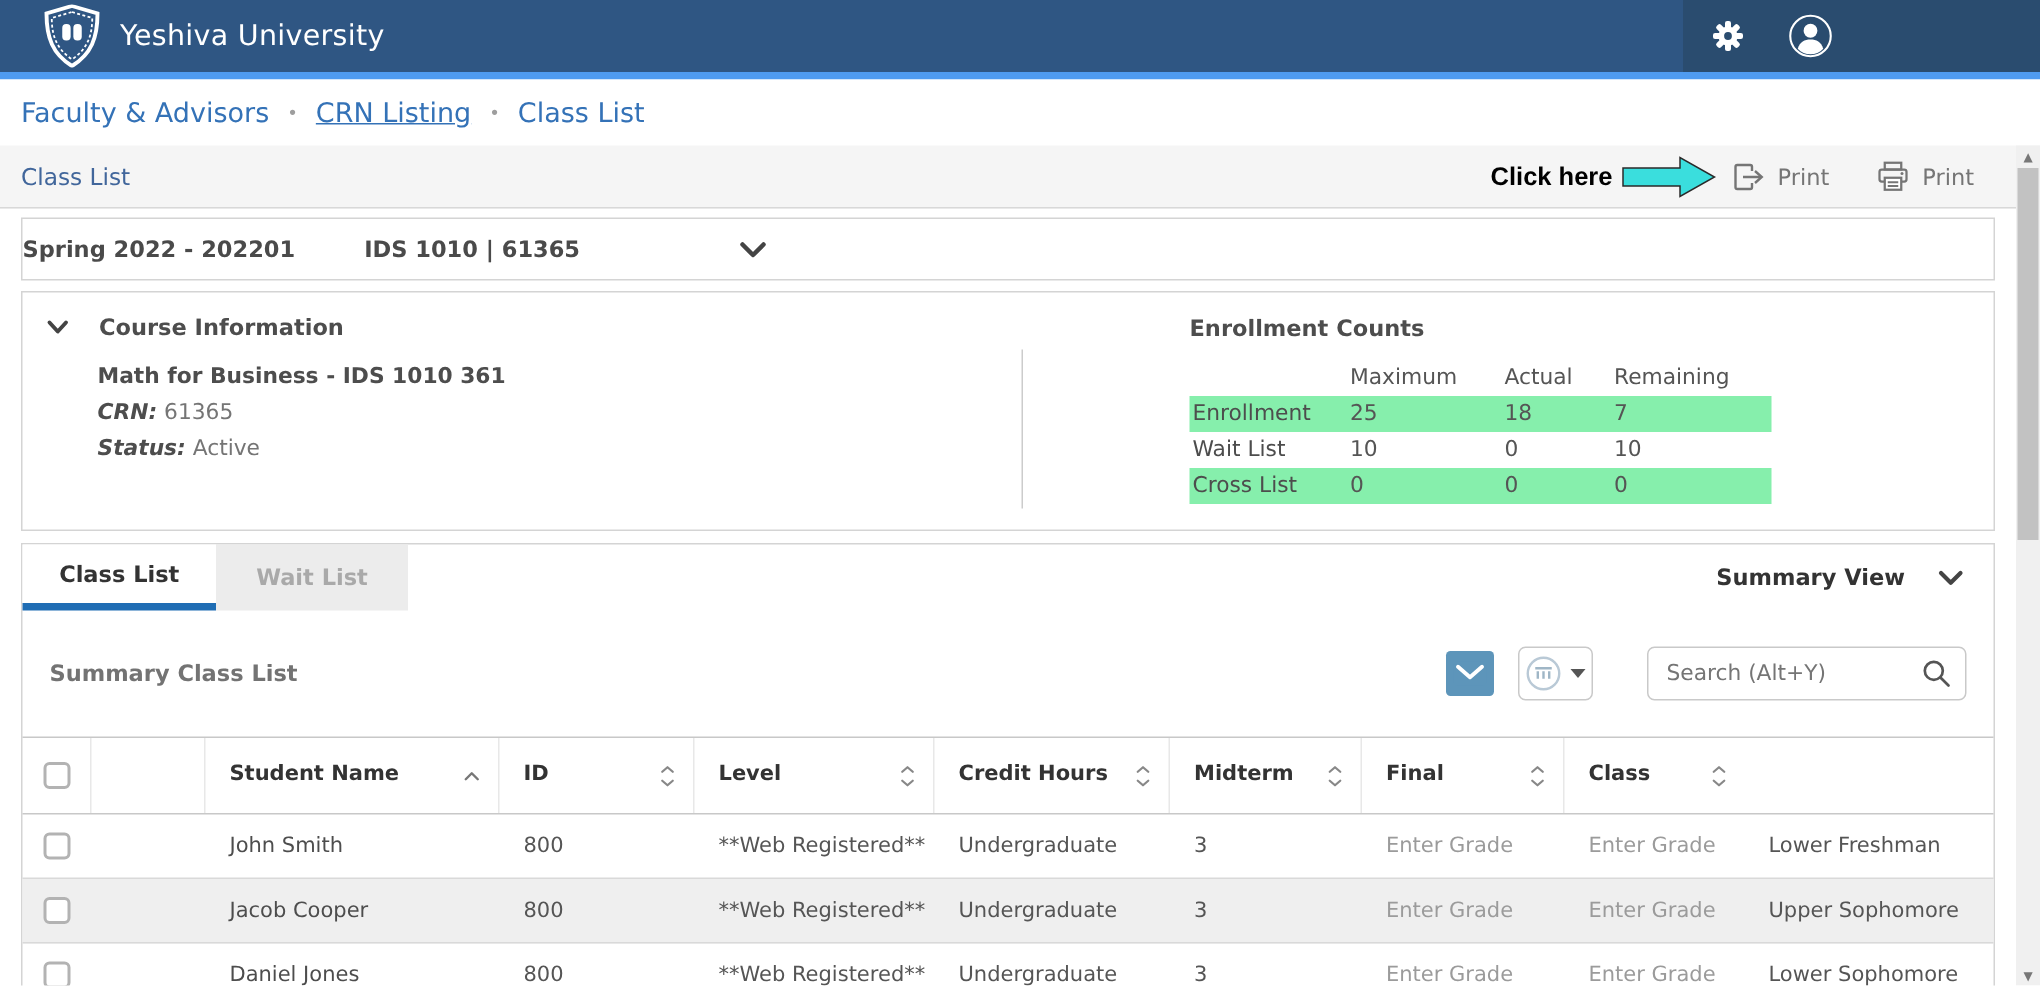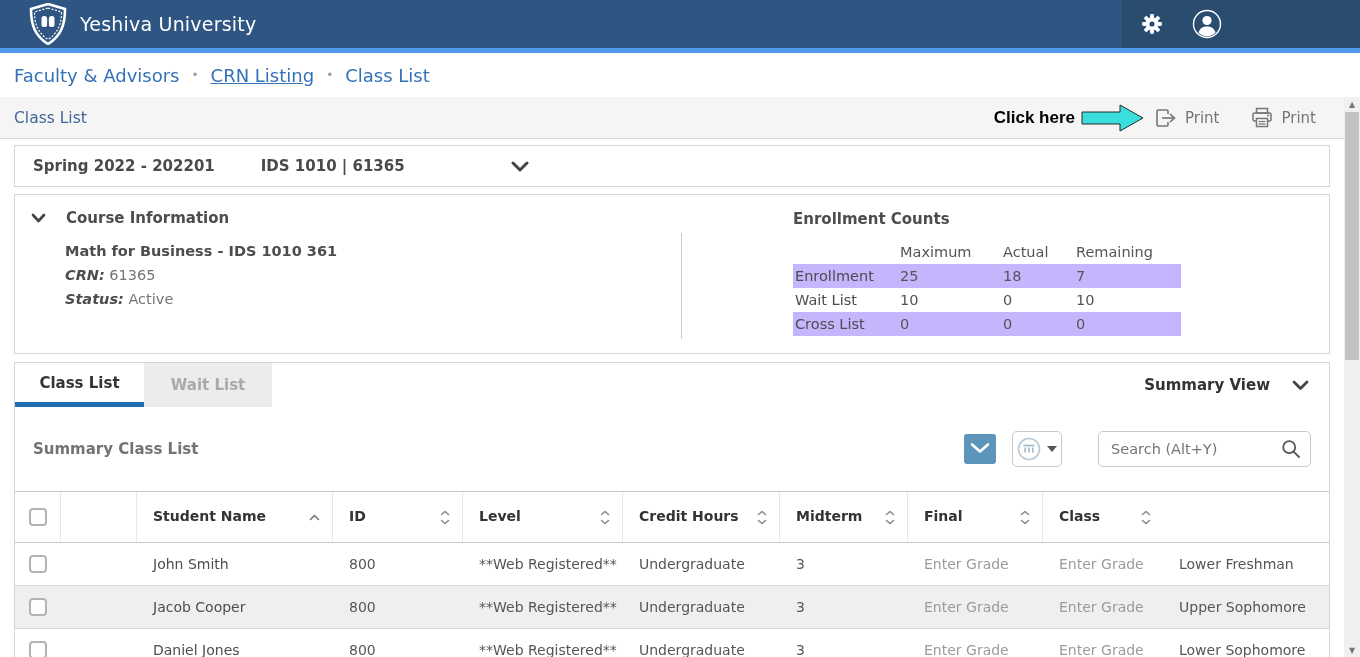--- a/index.html
+++ b/index.html
@@ -52,39 +52,39 @@
   }
   .tool-link + .tool-link { margin-left: 32px; }
 
   
   .panel {
     width: 1316px; margin-left: 14px; background: #fff;
     border: 1px solid #d4d4d4;
   }
   .term-panel {
     margin-top: 6px; height: 42px; display: flex; align-items: center;
-    padding-left: 18px; gap: 46px; cursor: pointer;
+    gap: 46px; cursor: pointer;
   }
   .term-text { font-weight: bold; color: #4a4a4a; font-size: 15px; }
 
   
   .course-panel { margin-top: 7px; height: 160px; position: relative; display: flex; }
   .ci-left { width: 666px; padding: 14px 0 0 16px; }
   .section-head { display: flex; align-items: center; gap: 20px; }
   .section-title { font-weight: bold; color: #4d4d4d; font-size: 15px; }
   .ci-details { margin-top: 12px; padding-left: 34px; font-size: 14.5px; line-height: 24px; }
   .ci-course-title { font-weight: bold; color: #4d4d4d; }
   .ci-label { font-weight: bold; color: #4d4d4d; font-style: italic; }
   .ci-value { color: #757575; }
   .v-divider { position: absolute; left: 666px; top: 38px; bottom: 14px; width: 1px; background: #cccccc; }
   .ci-right { padding: 14px 0 0 112px; }
   .enroll-table { margin-top: 12px; font-size: 14.5px; }
   .enroll-row { display: grid; grid-template-columns: 105px 103px 73px 107px; height: 24px; align-items: center; }
   .enroll-row.header { color: #4d4d4d; }
-  .enroll-row.striped { background: #c4b5fd; }
+  .enroll-row.striped { background: #86efac; }
   .enroll-cell { color: #555; padding-left: 2px; }
   .enroll-label { color: #4d4d4d; padding-left: 2px; }
 
   
   .table-panel { margin-top: 8px; height: 400px; border-bottom: none; }
   .tab-bar { display: flex; align-items: center; height: 44px; }
   .tab {
     width: 129px; height: 44px; font-size: 15px; font-weight: bold; cursor: pointer;
     display: flex; align-items: center; justify-content: center; border: none;
     font-family: "DejaVu Sans", sans-serif;

